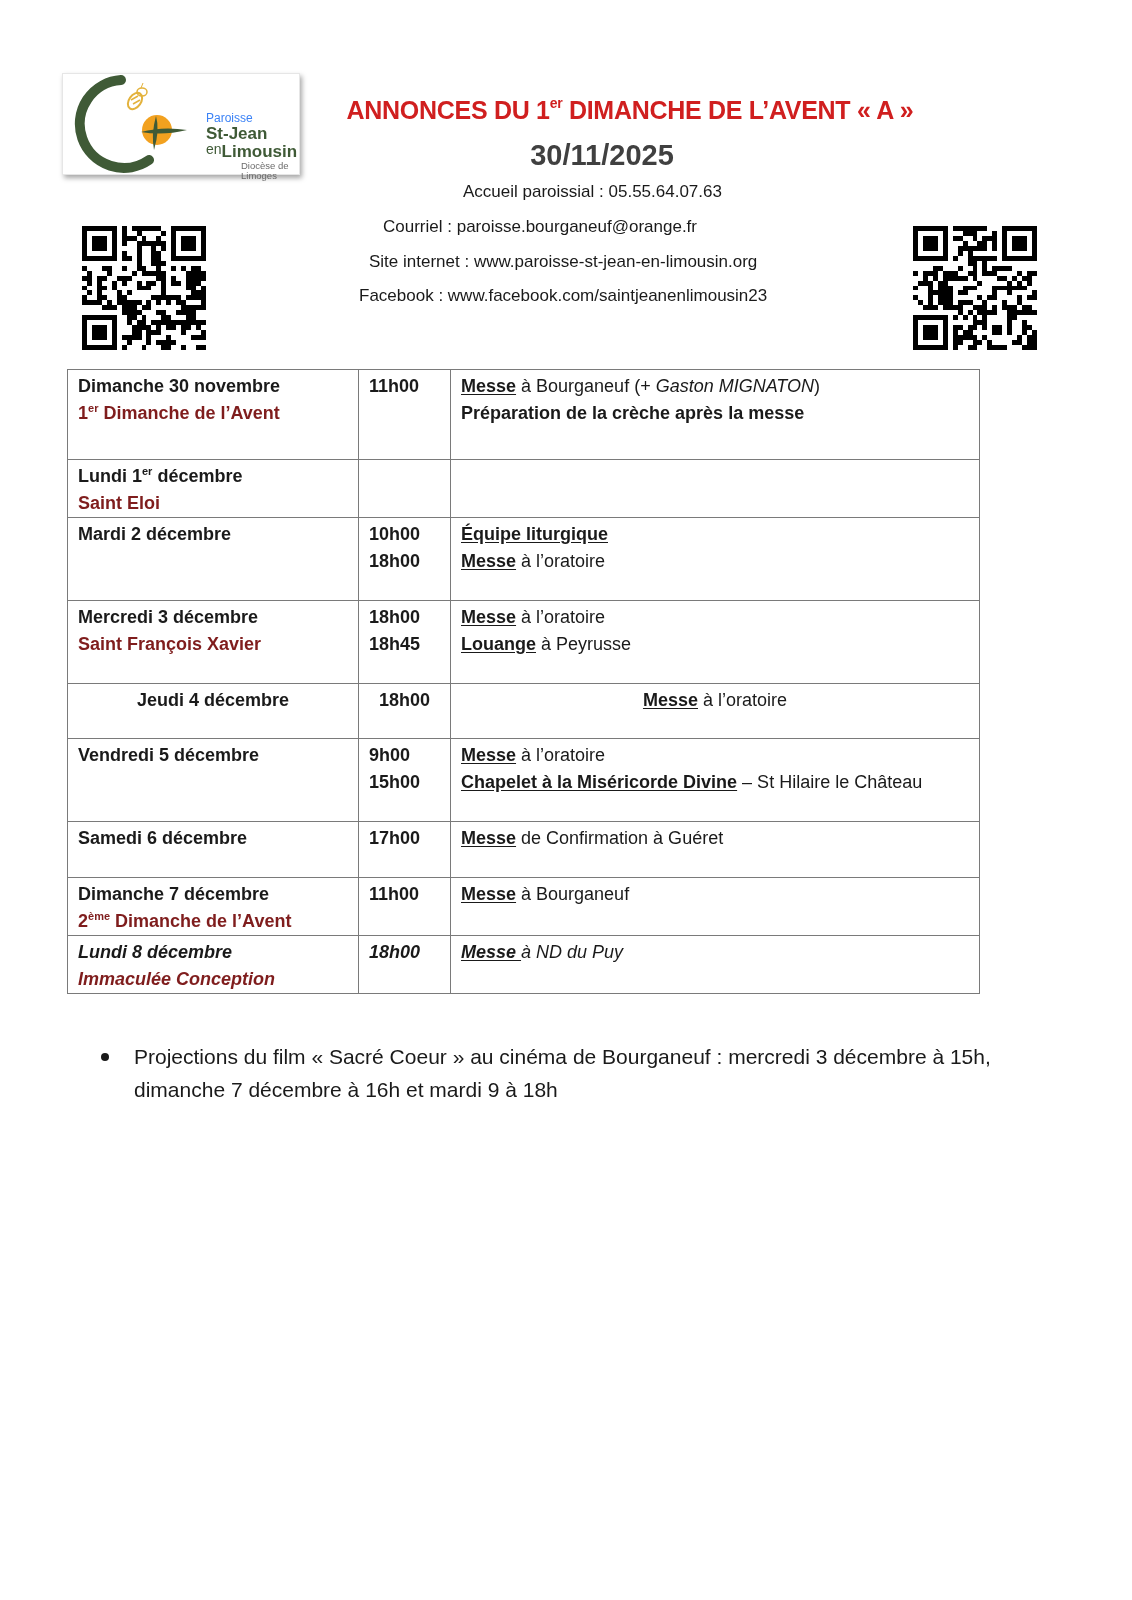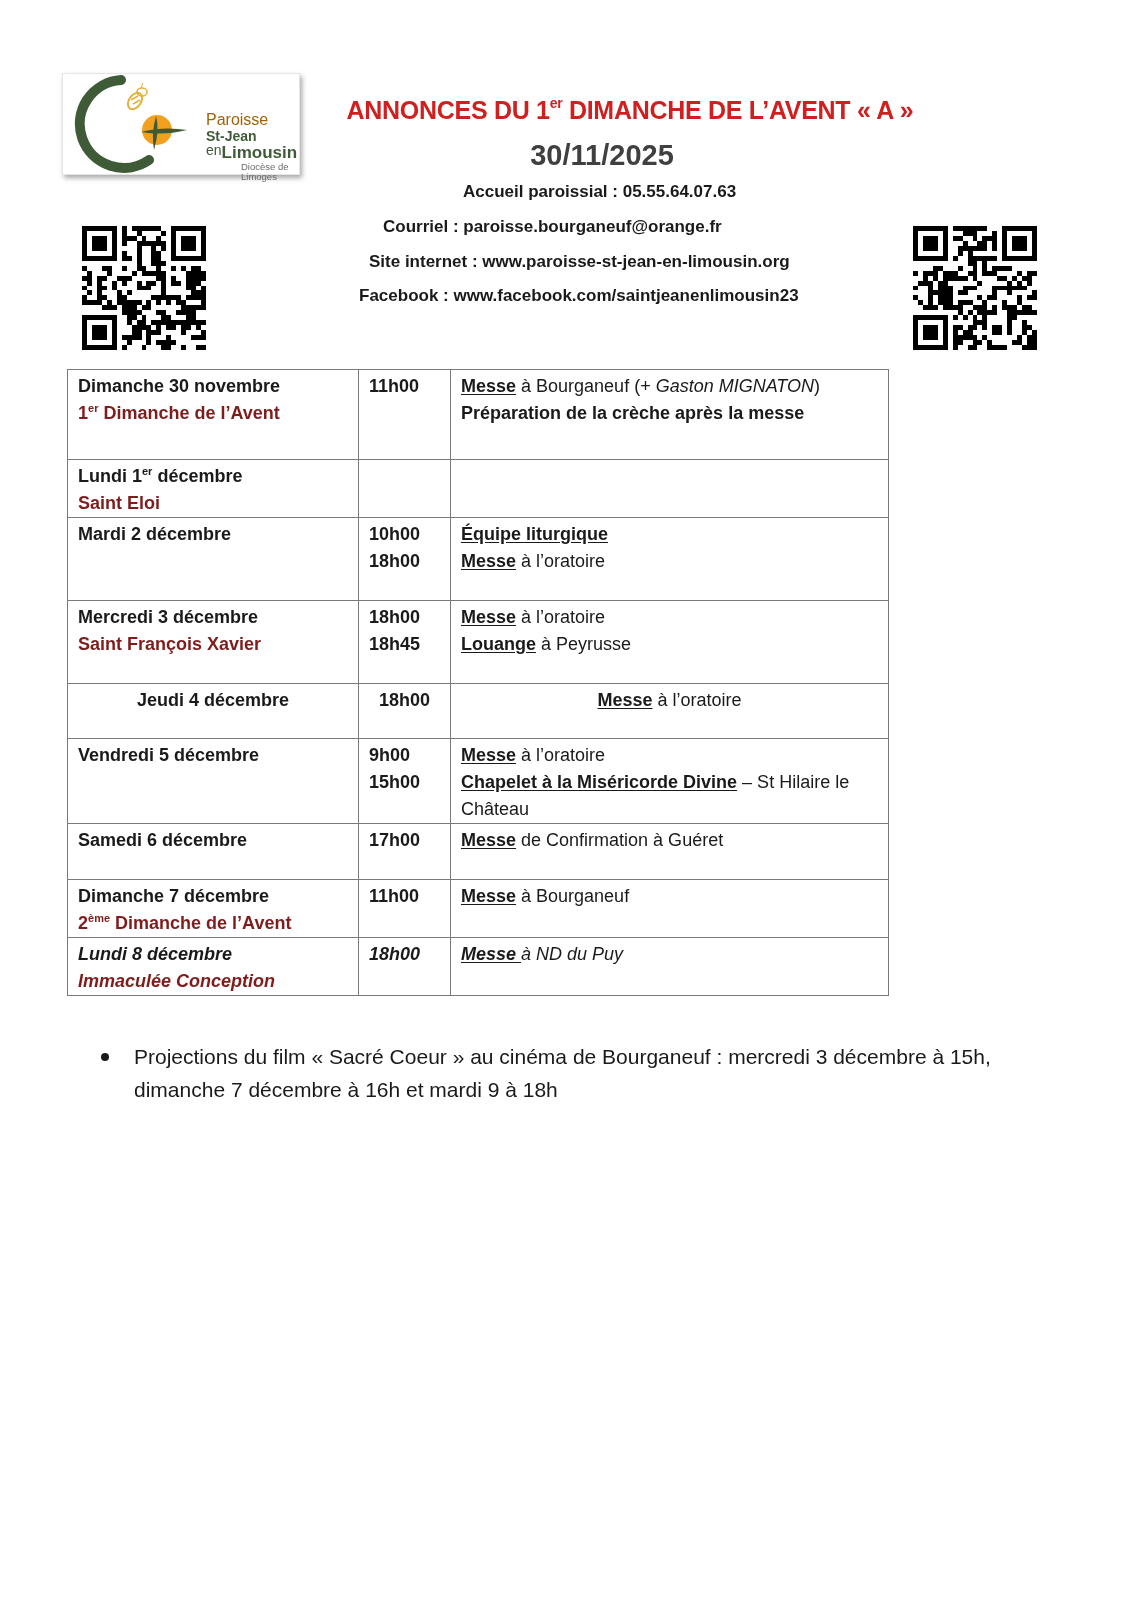--- a/index.html
+++ b/index.html
@@ -3,43 +3,43 @@
 <meta charset="utf-8">
 <style>
   html, body { margin: 0; padding: 0; background: #ffffff; }
   body { width: 1132px; height: 1600px; position: relative; font-family: "Liberation Sans", sans-serif; color: #1a1a1a; overflow: hidden; }
   .abs { position: absolute; }
 
   
   .logo { left: 62px; top: 73px; width: 236px; height: 100px; background: #fff; box-shadow: 2px 3px 5px rgba(0,0,0,0.35); border: 1px solid #e6e6e6; }
   .logo svg { position: absolute; left: 0; top: 0; }
   .logo-text { position: absolute; left: 143px; top: 38px; line-height: 1; color: #2f4a2f; }
-  .logo-text .l1 { font-size: 16px; color: #a16207; }
-  .logo-text .l2 { font-size: 14px; font-weight: bold; color: #3f5a36; margin-top: 1px; }
+  .logo-text .l1 { font-size: 12px; color: #3b82f6; }
+  .logo-text .l2 { font-size: 17px; font-weight: bold; color: #3f5a36; margin-top: 1px; }
   .logo-text .l3 { font-size: 17px; font-weight: bold; color: #3f5a36; }
   .logo-text .l3 .en { font-weight: normal; font-size: 14px; vertical-align: 3px; }
   .logo-text .l4 { font-size: 9.5px; color: #6b6b6b; margin-top: 1px; margin-left: 35px; }
 
   
   .title1 { left: 330px; top: 96px; width: 600px; text-align: center; color: #d01f1f; font-size: 25px; font-weight: bold; letter-spacing: -0.3px; }
   .title1 sup { font-size: 14px; vertical-align: 11px; line-height: 0; }
   .title2 { left: 330px; top: 139px; width: 544px; text-align: center; color: #404040; font-size: 29px; font-weight: bold; }
-  .info { font-size: 17px; font-weight: bold; color: #1a1a1a; white-space: nowrap; }
+  .info { font-size: 17px; font-weight: normal; color: #1a1a1a; white-space: nowrap; }
   .info-accueil { left: 463px; top: 182px; }
   .info-courriel { left: 383px; top: 217px; }
   .info-site { left: 369px; top: 252px; }
   .info-facebook { left: 359px; top: 286px; }
 
   
   .qr { width: 124px; height: 124px; }
   .qr-left { left: 82px; top: 226px; }
   .qr-right { left: 913px; top: 226px; }
 
   
-  table.sched { position: absolute; left: 67px; top: 369px; width: 822px; border-collapse: collapse; }
+  table.sched { position: absolute; left: 67px; top: 369px; width: 913px; border-collapse: collapse; }
   table.sched td { border: 1.5px solid #7a7a7a; vertical-align: top; padding: 3px 10px 0 10px; font-size: 18px; line-height: 27px; }
   td.c-day { width: 270px; }
   td.c-time { width: 71px; font-weight: bold; }
   .day { font-weight: bold; }
   .feast { color: #7f1d1d; font-weight: bold; }
   .feast sup, .day sup { font-size: 11px; vertical-align: 7px; line-height: 0; }
   .evt-u { font-weight: bold; text-decoration: underline; text-underline-offset: 2px; }
   .evt-b { font-weight: bold; }
   .evt-i { font-style: italic; }
 

